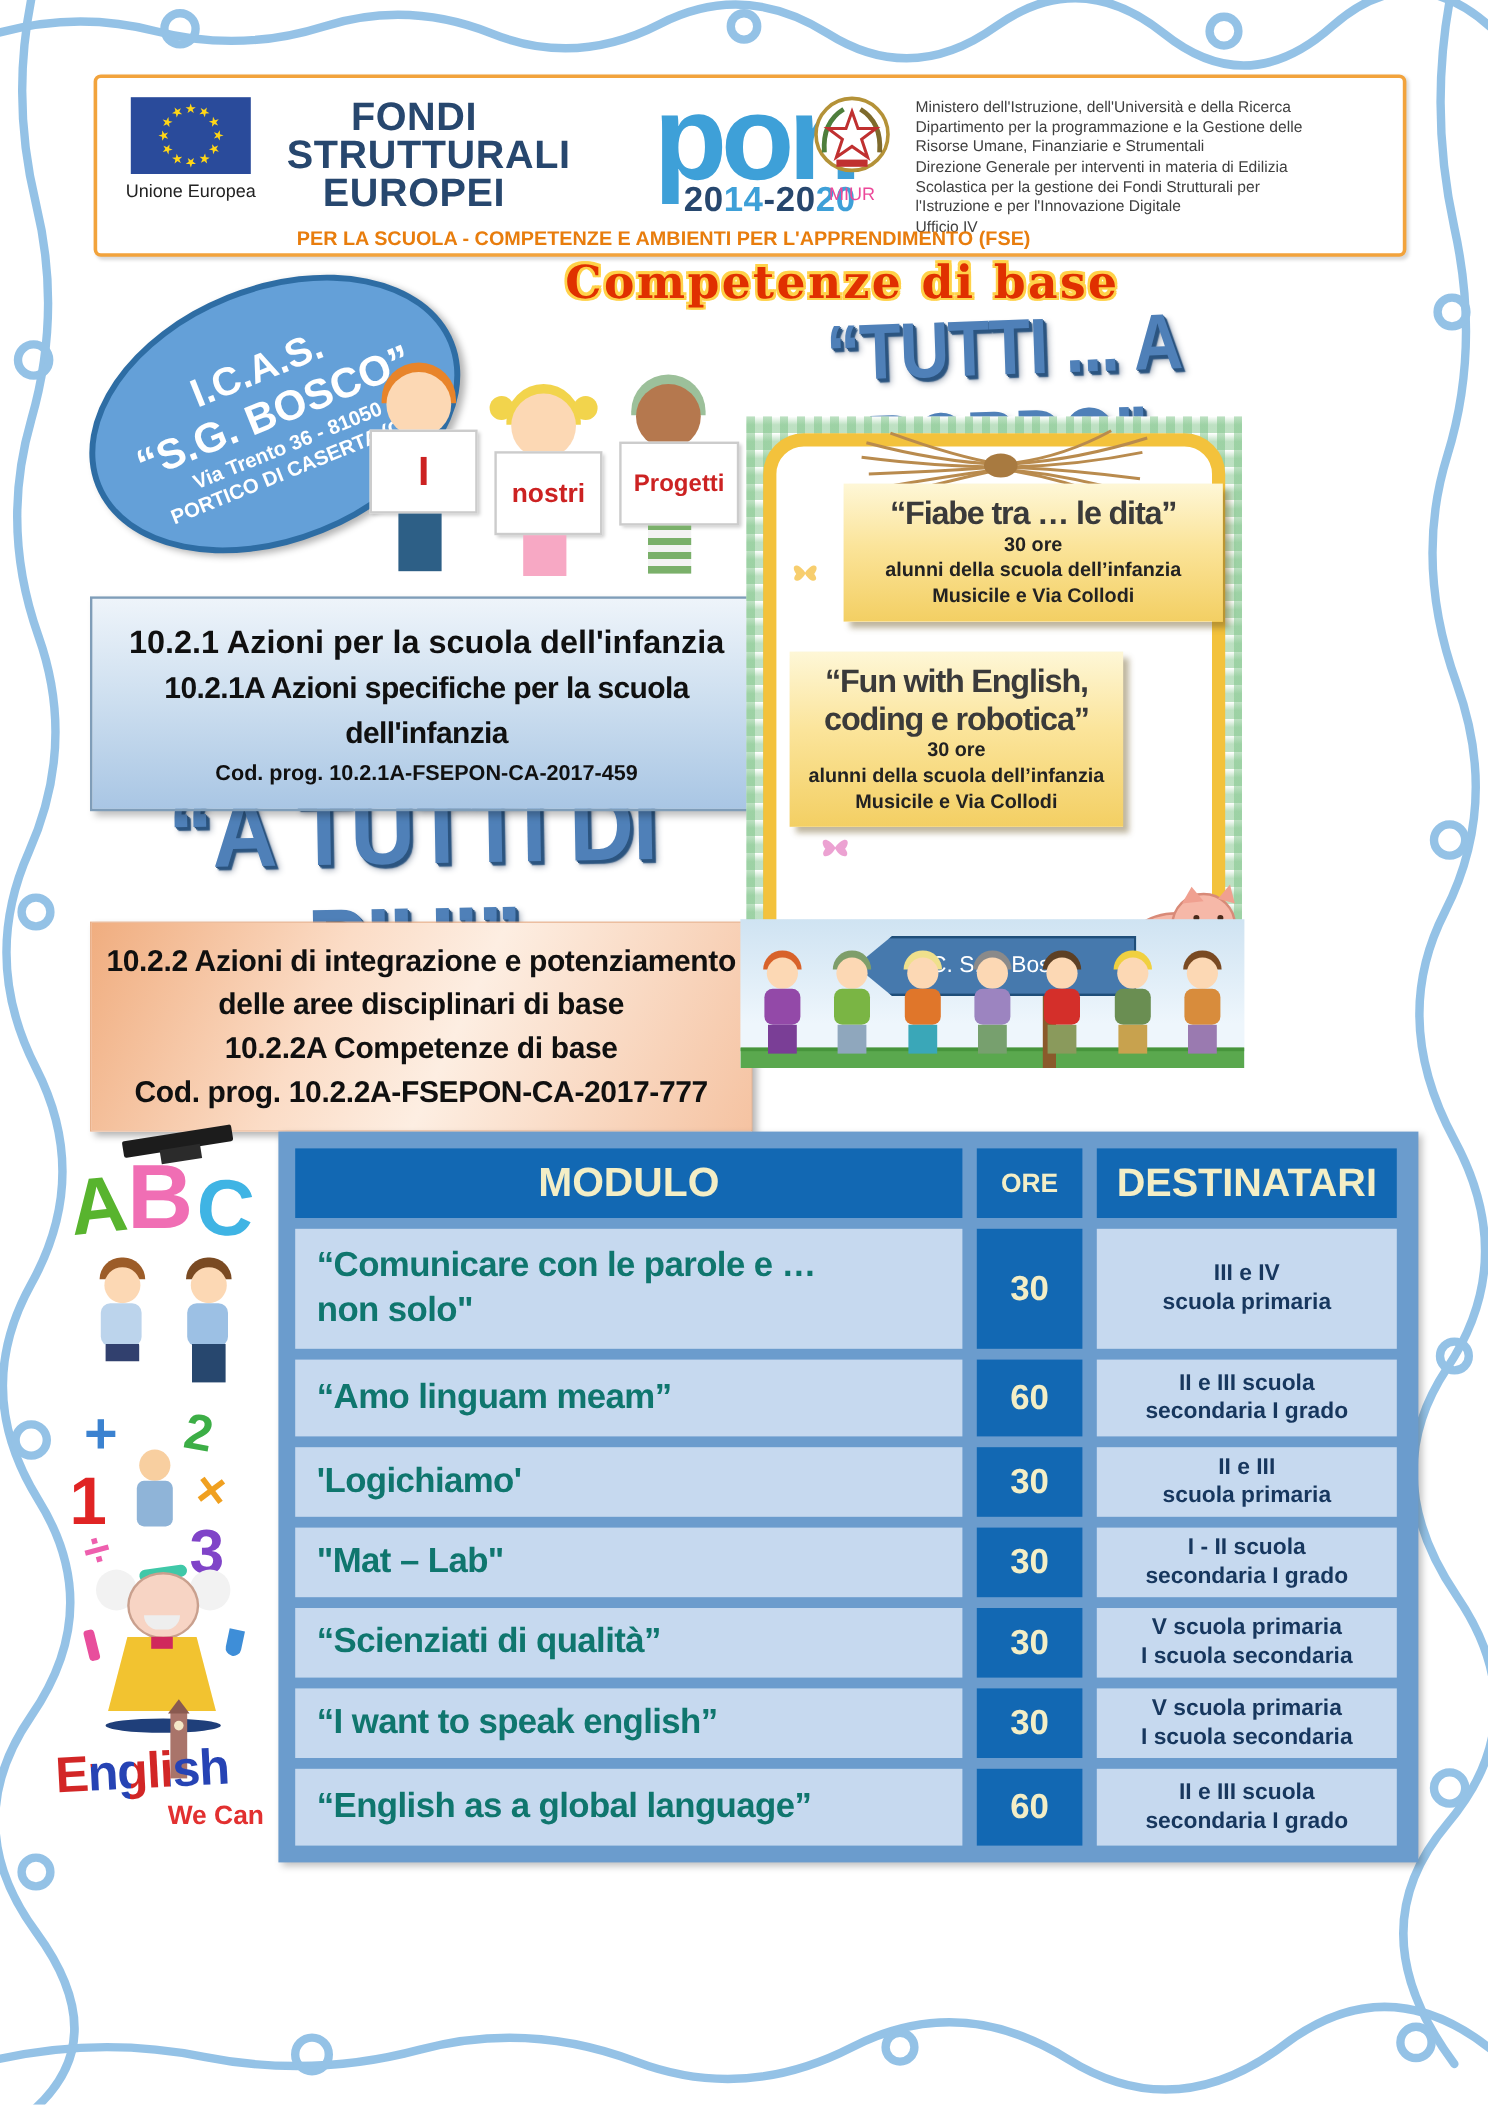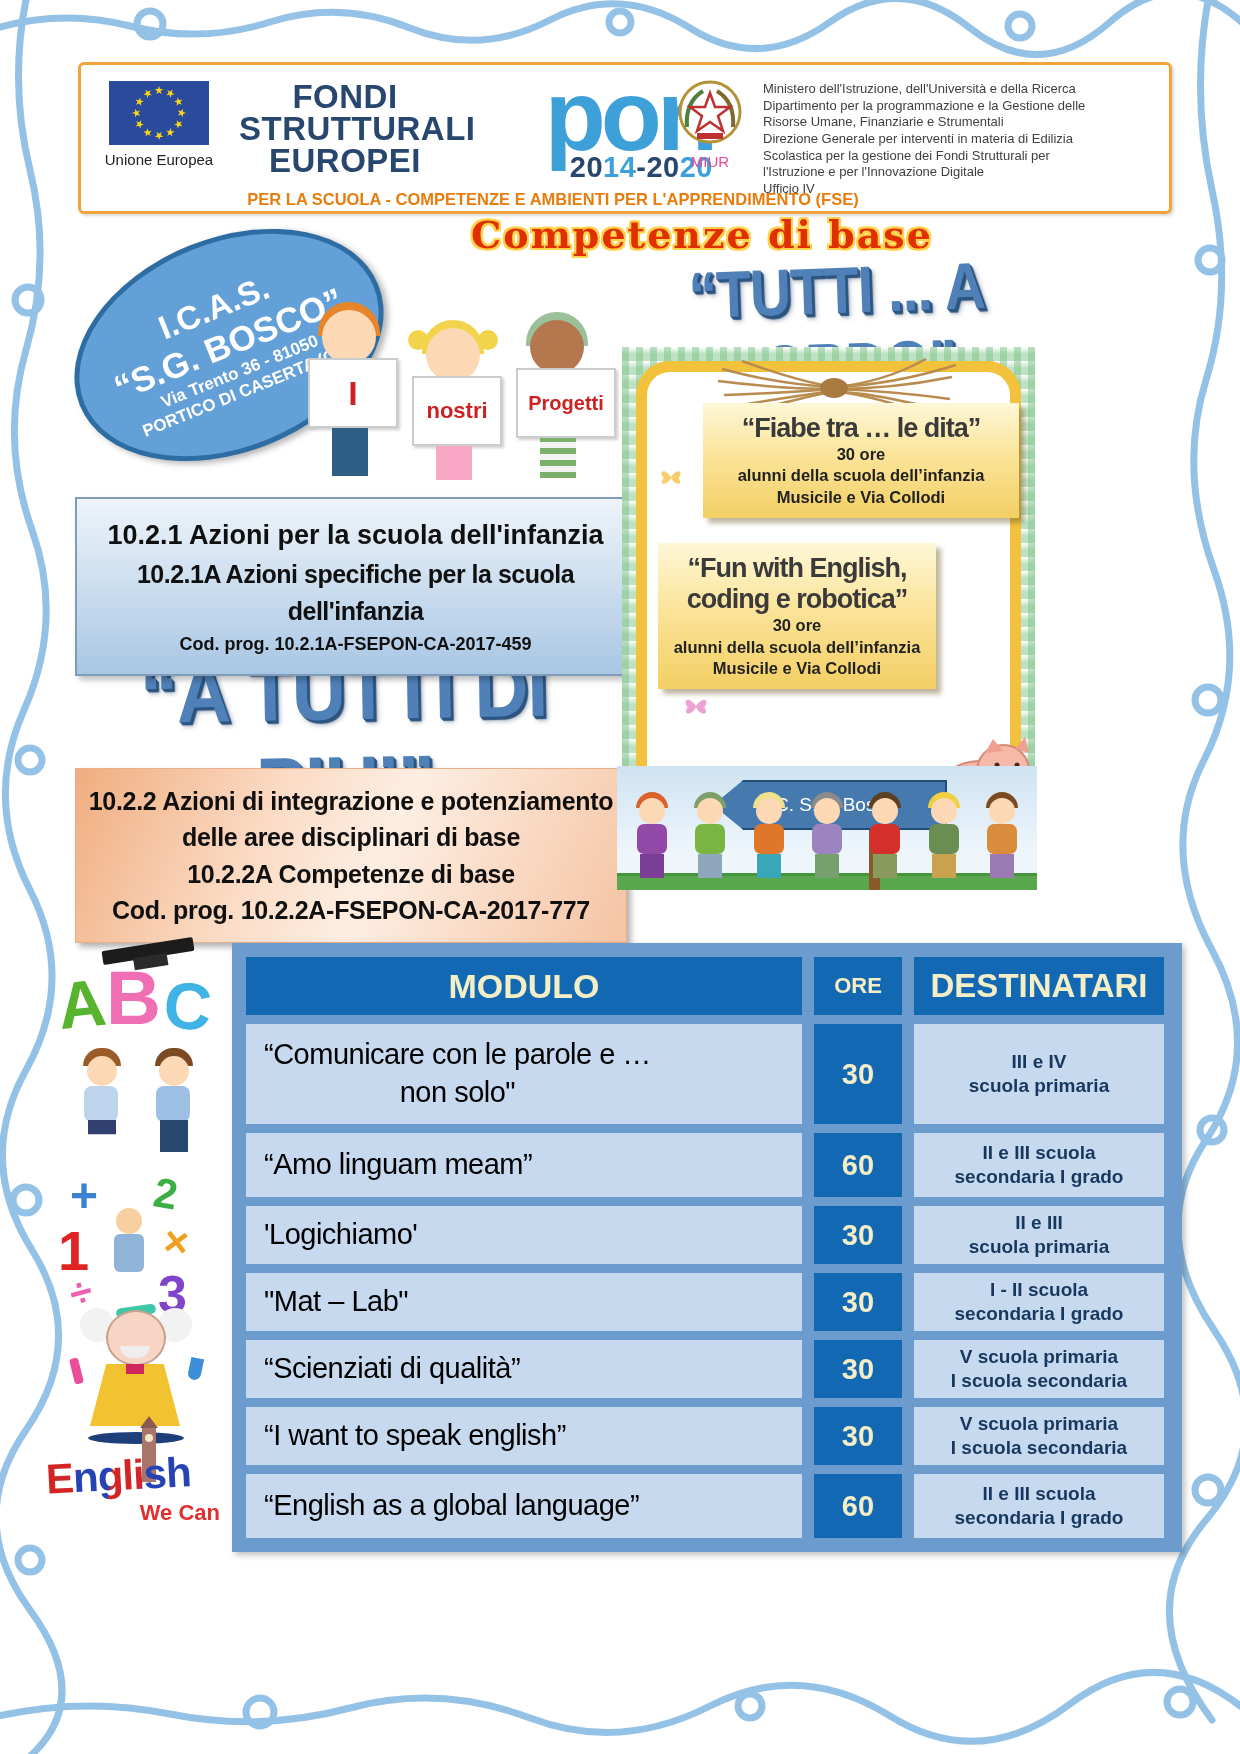--- a/index.html
+++ b/index.html
@@ -122,22 +122,22 @@
   .wk:nth-child(5){--hair:#5d4024;--shirt:#d42f2a;--pants:#8a9a5c;}
   .wk:nth-child(6){--hair:#f0d040;--shirt:#6a8e52;--pants:#c8a24e;}
   .wk:nth-child(7){--hair:#7a4a22;--shirt:#d88c3c;--pants:#9a7ab0;}
 
   
   .ptable{left:232px;top:943px;width:950px;background:#6b9ccd;padding:14px;box-sizing:border-box;
       display:grid;grid-template-columns:556px 88px 250px;gap:9px 12px;
       grid-template-rows:58px 100px 64px 58px 58px 58px 58px 64px;box-shadow:3px 3px 6px rgba(0,0,0,.25);}
   .th{background:#1268b3;color:#f3eec6;font-weight:bold;display:flex;align-items:center;justify-content:center;}
   .th.mod{font-size:34px;} .th.ore{font-size:22px;} .th.dst{font-size:33px;}
-  .td-mod{background:#c6d9ef;color:#000000;font-weight:normal;font-size:29px;display:flex;align-items:center;
-          padding-left:18px;line-height:1.3;letter-spacing:-.5px;text-align:center;}
+  .td-mod{background:#c6d9ef;color:#0f766e;font-weight:bold;font-size:29px;display:flex;align-items:center;
+          padding-left:18px;line-height:1.3;letter-spacing:-.5px;}
   .td-ore{background:#1268b3;color:#f3eec6;font-weight:bold;font-size:29px;display:flex;align-items:center;justify-content:center;}
   .td-dst{background:#c6d9ef;color:#17375e;font-weight:bold;font-size:19px;display:flex;align-items:center;
           justify-content:center;text-align:center;line-height:1.25;}
 
   
   .abc{left:58px;top:950px;width:170px;height:90px;}
   .abc span{font-weight:bold;position:absolute;}
   .abc .A{color:#58b42e;font-size:66px;left:0;top:16px;transform:rotate(-6deg);}
   .abc .B{color:#f06eb4;font-size:76px;left:48px;top:4px;}
   .abc .C{color:#3fb4e4;font-size:66px;left:106px;top:18px;transform:rotate(5deg);}

